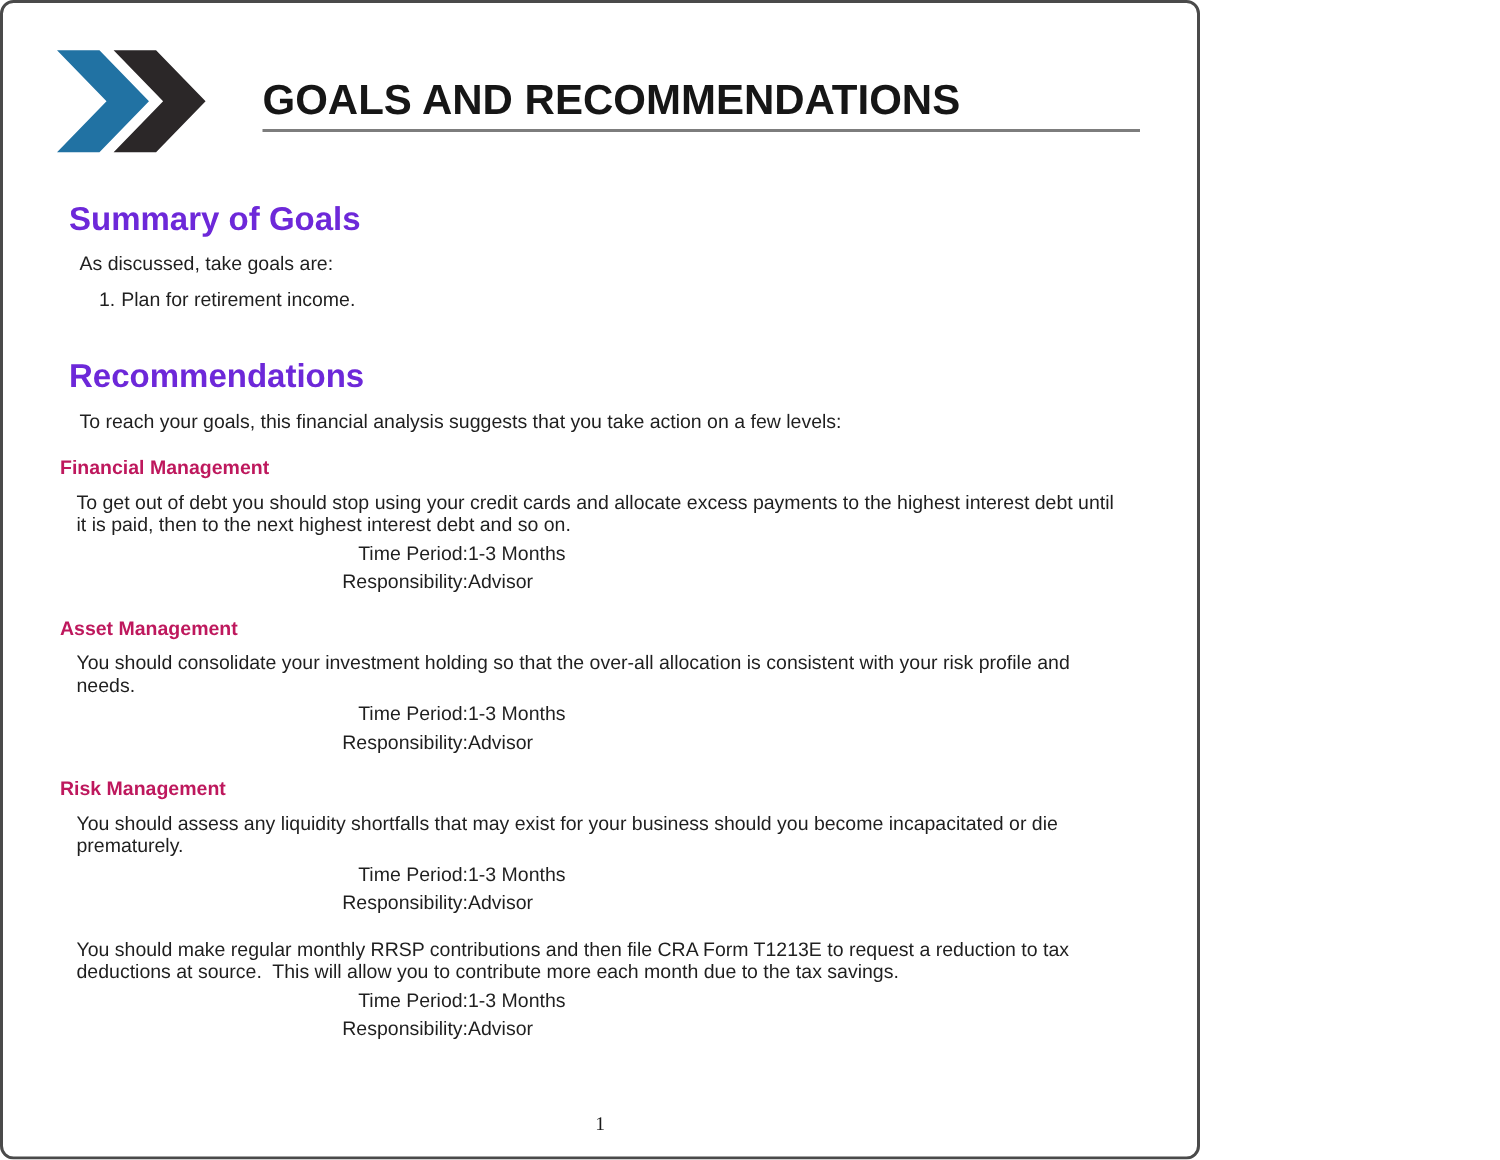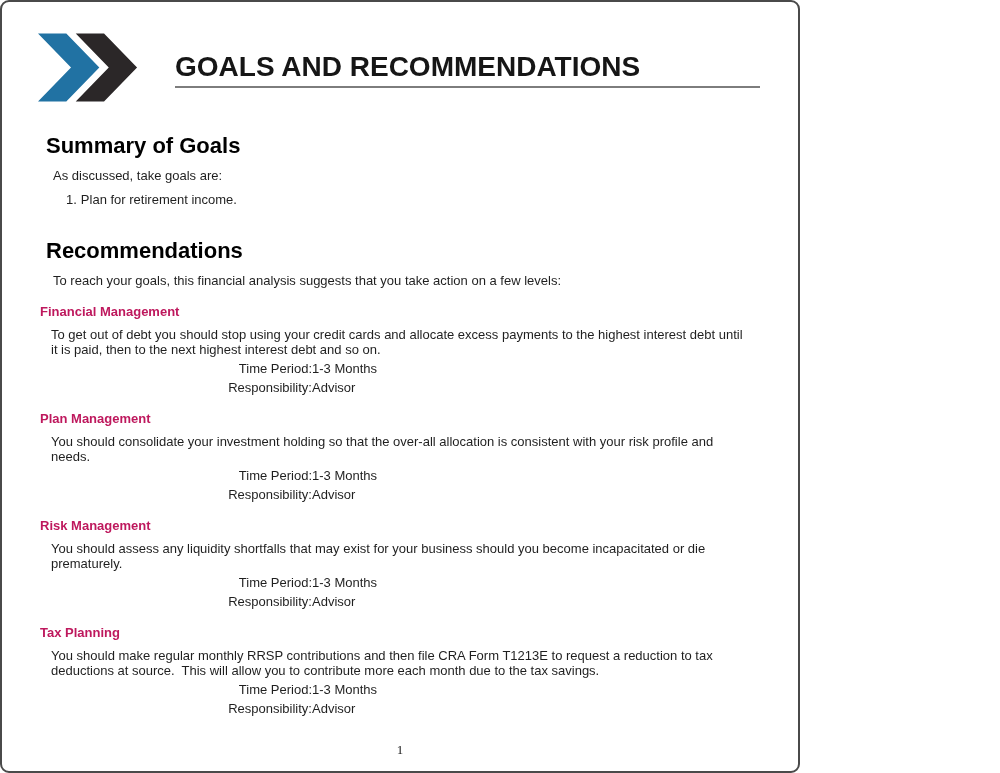--- a/index.html
+++ b/index.html
@@ -45,21 +45,21 @@
     padding-bottom: 3px;
     white-space: nowrap;
   }
   
   .main {
     padding: 0 48px 0 38px;
   }
   .section-heading {
     font-size: 22px;
     font-weight: bold;
-    color: #000000;
+    color: #6d28d9;
     margin: 32px 0 0 6px;
     line-height: 24px;
   }
   .intro-text {
     font-size: 13px;
     line-height: 15px;
     margin: 10px 0 0 13px;
   }
   .goal-row {
     font-size: 13px;
@@ -147,21 +147,21 @@
         <div class="kv-label">Time Period:</div>
         <div class="kv-value">1-3 Months</div>
       </div>
       <div class="kv-row">
         <div class="kv-label">Responsibility:</div>
         <div class="kv-value">Advisor</div>
       </div>
     </div>
 
     <div class="rec-item">
-      <div class="rec-category">Plan Management</div>
+      <div class="rec-category">Asset Management</div>
       <div class="rec-desc">You should consolidate your investment holding so that the over-all allocation is consistent with your risk profile and needs.</div>
       <div class="kv-row">
         <div class="kv-label">Time Period:</div>
         <div class="kv-value">1-3 Months</div>
       </div>
       <div class="kv-row">
         <div class="kv-label">Responsibility:</div>
         <div class="kv-value">Advisor</div>
       </div>
     </div>
@@ -173,21 +173,20 @@
         <div class="kv-label">Time Period:</div>
         <div class="kv-value">1-3 Months</div>
       </div>
       <div class="kv-row">
         <div class="kv-label">Responsibility:</div>
         <div class="kv-value">Advisor</div>
       </div>
     </div>
 
     <div class="rec-item">
-      <div class="rec-category">Tax Planning</div>
       <div class="rec-desc">You should make regular monthly RRSP contributions and then file CRA Form T1213E to request a reduction to tax deductions at source.  This will allow you to contribute more each month due to the tax savings.</div>
       <div class="kv-row">
         <div class="kv-label">Time Period:</div>
         <div class="kv-value">1-3 Months</div>
       </div>
       <div class="kv-row">
         <div class="kv-label">Responsibility:</div>
         <div class="kv-value">Advisor</div>
       </div>
     </div>

